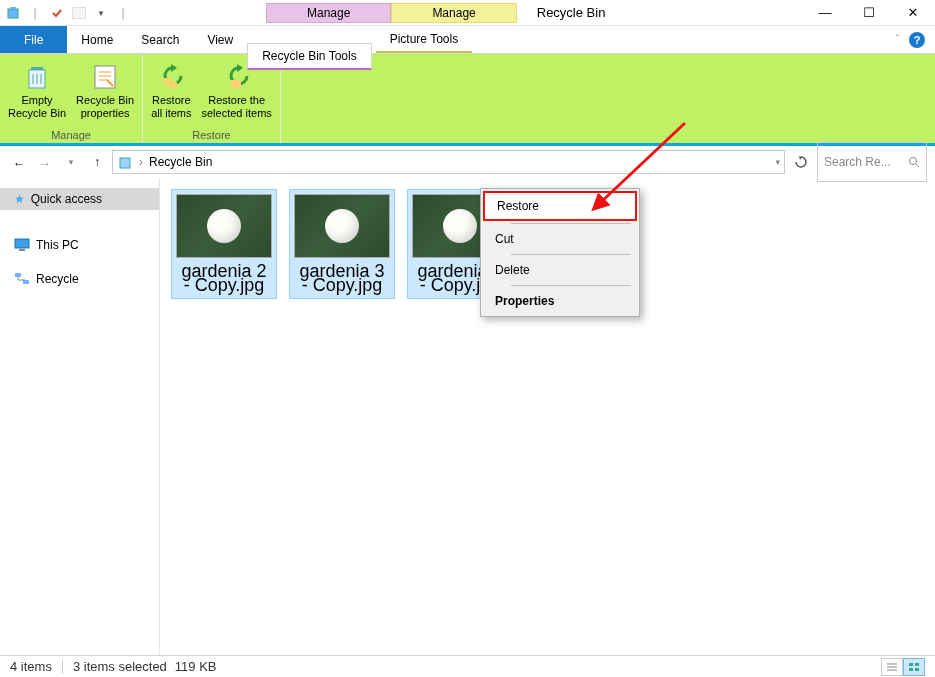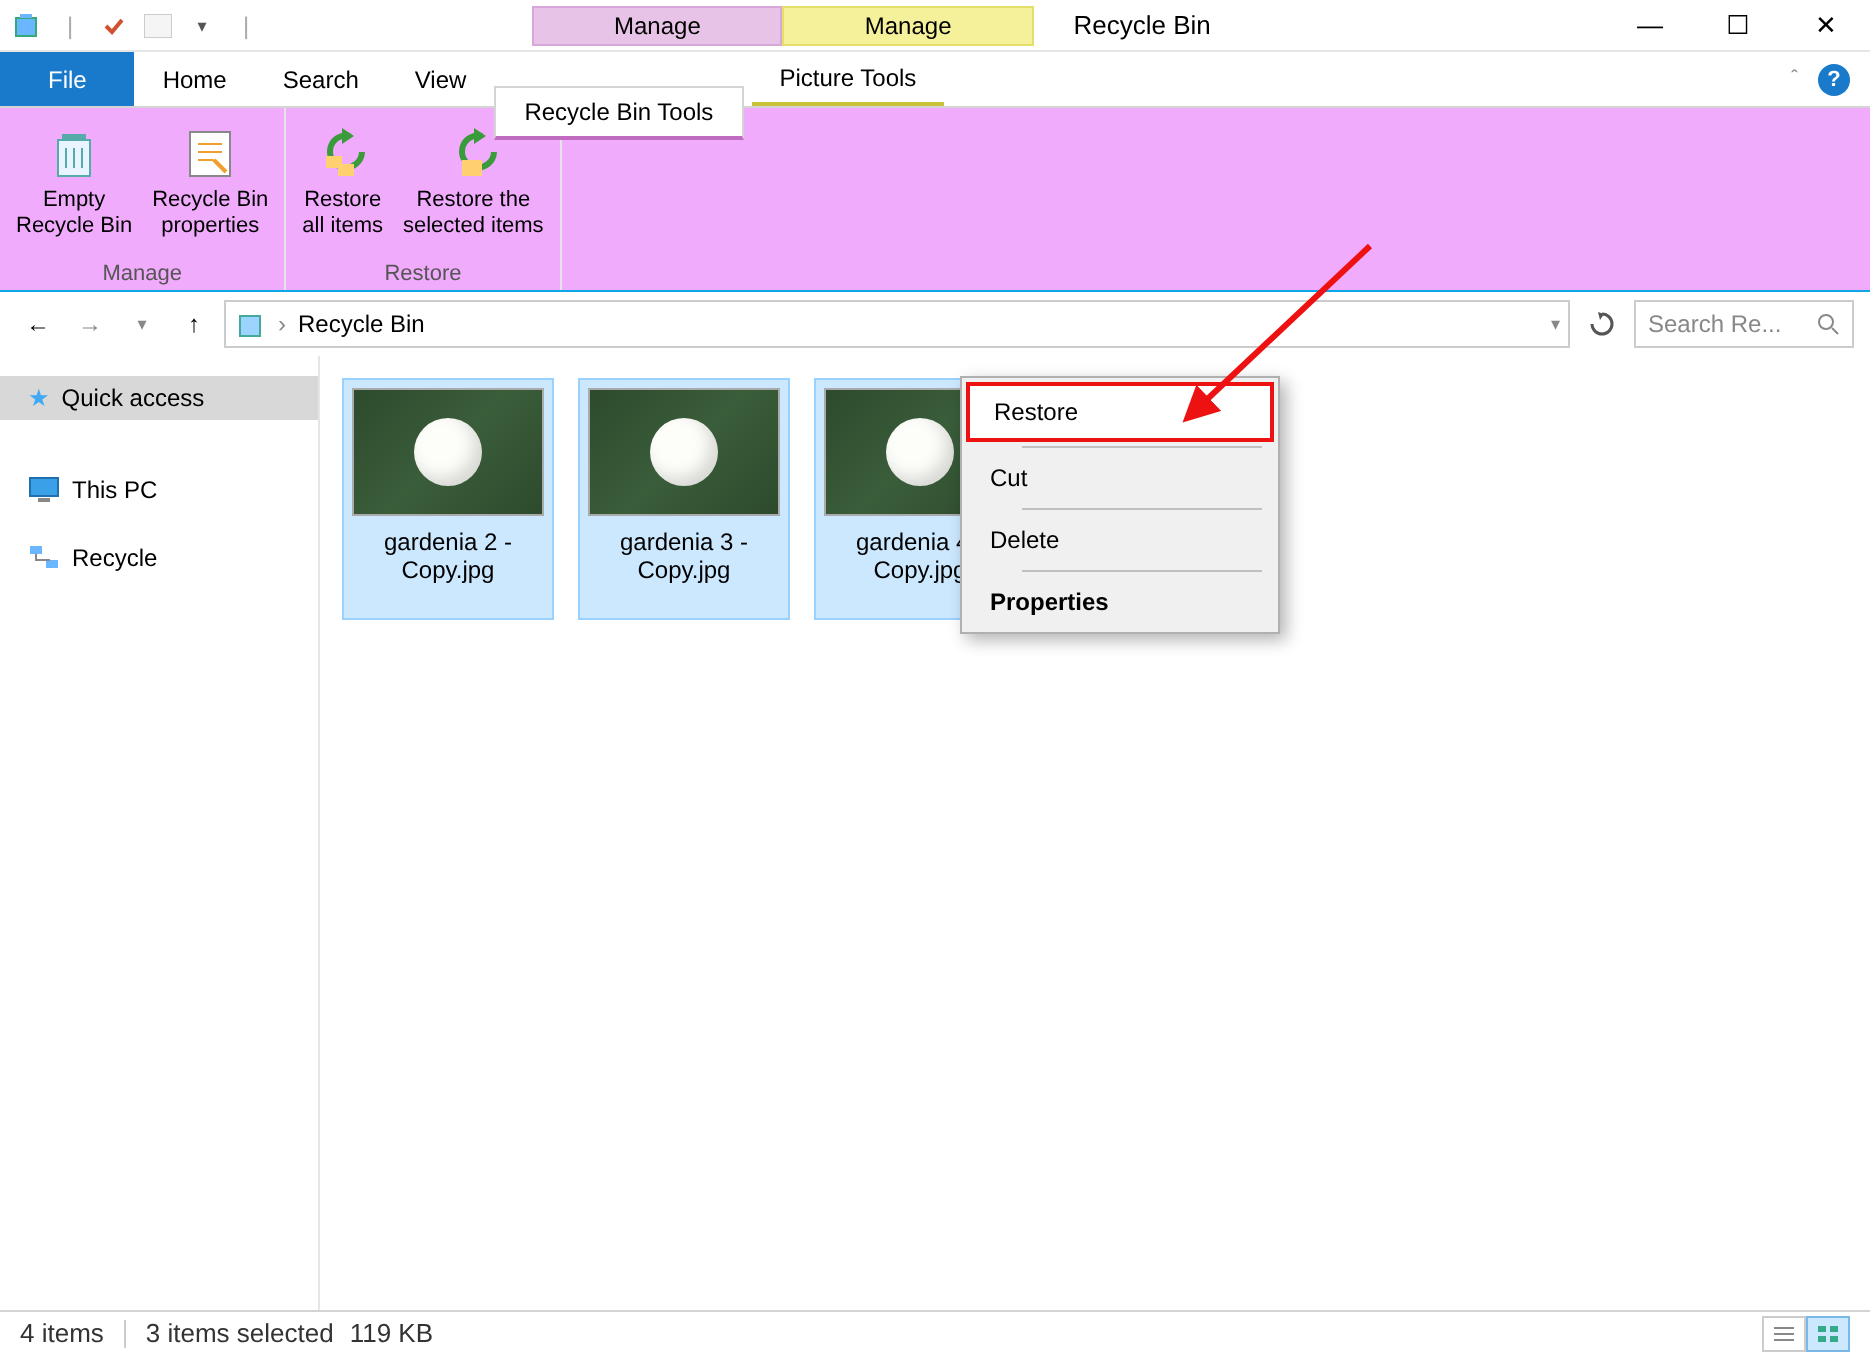--- a/index.html
+++ b/index.html
@@ -21,54 +21,54 @@
 .ribbon-tabs { height: 28px; display: flex; align-items: stretch; border-bottom: 1px solid #d4d4d4; position: relative; }
 .rtab { padding: 0 14px; display: flex; align-items: center; font-size: 12px; cursor: pointer; }
 .rtab.file { background: #1979ca; color: #fff; padding: 0 24px; }
 .rtab.active { border: 1px solid #d4d4d4; border-bottom: 1px solid #fff; position: relative; top: 17px; background: #fff; }
 .rtab.purple-u { border-bottom: 2px solid #c06ac0; }
 .rtab.yellow-u { border-bottom: 2px solid #c9c23a; margin-left: 4px; }
 .ribbon-right { margin-left: auto; display: flex; align-items: center; gap: 10px; padding-right: 10px; }
 .help-icon { width: 16px; height: 16px; border-radius: 50%; background: #1979ca; color: #fff; display: flex; align-items: center; justify-content: center; font-size: 11px; font-weight: bold; }
 
 
-.ribbon { height: 92px; background: #f0abfc; border-bottom: 1px solid #0ea5e9; display: flex; }
+.ribbon { height: 92px; background: #bef264; border-bottom: 3px solid #0ea5e9; display: flex; }
 .rgroup { border-right: 1px solid #e5e5e5; padding: 4px 6px 2px; display: flex; flex-direction: column; align-items: center; }
 .rgroup .items { display: flex; gap: 6px; flex: 1; }
 .rgroup .glabel { font-size: 11px; color: #555; padding-top: 2px; }
 .ritem { display: flex; flex-direction: column; align-items: center; text-align: center; padding: 2px 2px; cursor: pointer; font-size: 11px; line-height: 13px; }
 .ritem svg { margin-bottom: 2px; }
 
 
 .addr { height: 32px; display: flex; align-items: center; padding: 4px 8px; gap: 4px; }
 .navbtn { width: 22px; height: 22px; display: flex; align-items: center; justify-content: center; color: #888; }
 .navbtn.enabled { color: #000; }
 .pathbox { flex: 1; height: 24px; border: 1px solid #ccc; display: flex; align-items: center; padding: 0 4px; gap: 6px; }
 .crumb { display: flex; align-items: center; gap: 4px; }
 .refresh { width: 24px; height: 24px; display: flex; align-items: center; justify-content: center; }
-.searchbox { width: 110px; height: 24px; border: 1px solid #ccc; display: flex; align-items: center; padding: 0 6px; color: #888; gap: 4px; }
+.searchbox { width: 110px; height: 40px; border: 1px solid #ccc; display: flex; align-items: center; padding: 0 6px; color: #888; gap: 4px; }
 
 
 .main { display: flex; height: calc(677px - 26px - 28px - 92px - 32px - 22px); }
 
 
 .nav { width: 160px; border-right: 1px solid #e5e5e5; padding: 10px 0; }
 .navitem { display: flex; align-items: center; gap: 6px; padding: 4px 14px; cursor: pointer; }
 .navitem.sel { background: #d8d8d8; }
 .star { color: #3fa9f5; }
 
 
 .content { flex: 1; padding: 12px; display: flex; gap: 14px; align-items: flex-start; position: relative; }
 .thumb { width: 104px; text-align: center; cursor: pointer; }
 .thumb.sel { background: #cce8ff; outline: 1px solid #99d1ff; }
 .timg { width: 96px; height: 64px; margin: 4px auto; background: linear-gradient(135deg,#2d4a2d 0%,#3a5d3a 50%,#2d4a2d 100%); position: relative; border: 1px solid #aaa; }
 .flower { position: absolute; top: 50%; left: 50%; width: 34px; height: 34px; transform: translate(-50%,-50%); }
 .flower::before, .flower::after { content: ""; position: absolute; background: #fdfdfa; border-radius: 50%; }
 .flower::before { width: 34px; height: 34px; top: 0; left: 0; box-shadow: inset -4px -4px 8px rgba(0,0,0,.15); }
-.tlabel { font-size: 12px; line-height: 14px; padding: 2px 4px 17px; }
+.tlabel { font-size: 18px; line-height: 14px; padding: 2px 4px 6px; }
 
 
 .context { position: absolute; left: 320px; top: 10px; width: 160px; background: #f0f0f0; border: 1px solid #b0b0b0; box-shadow: 3px 3px 8px rgba(0,0,0,.3); padding: 2px; }
 .citem { padding: 6px 12px; cursor: pointer; }
 .citem.hl { border: 2px solid #e11; background: #fff; }
 .citem.bold { font-weight: bold; }
 .csep { height: 1px; background: #c0c0c0; margin: 2px 6px 2px 28px; }
 
 
 .arrow { position: absolute; pointer-events: none; }

